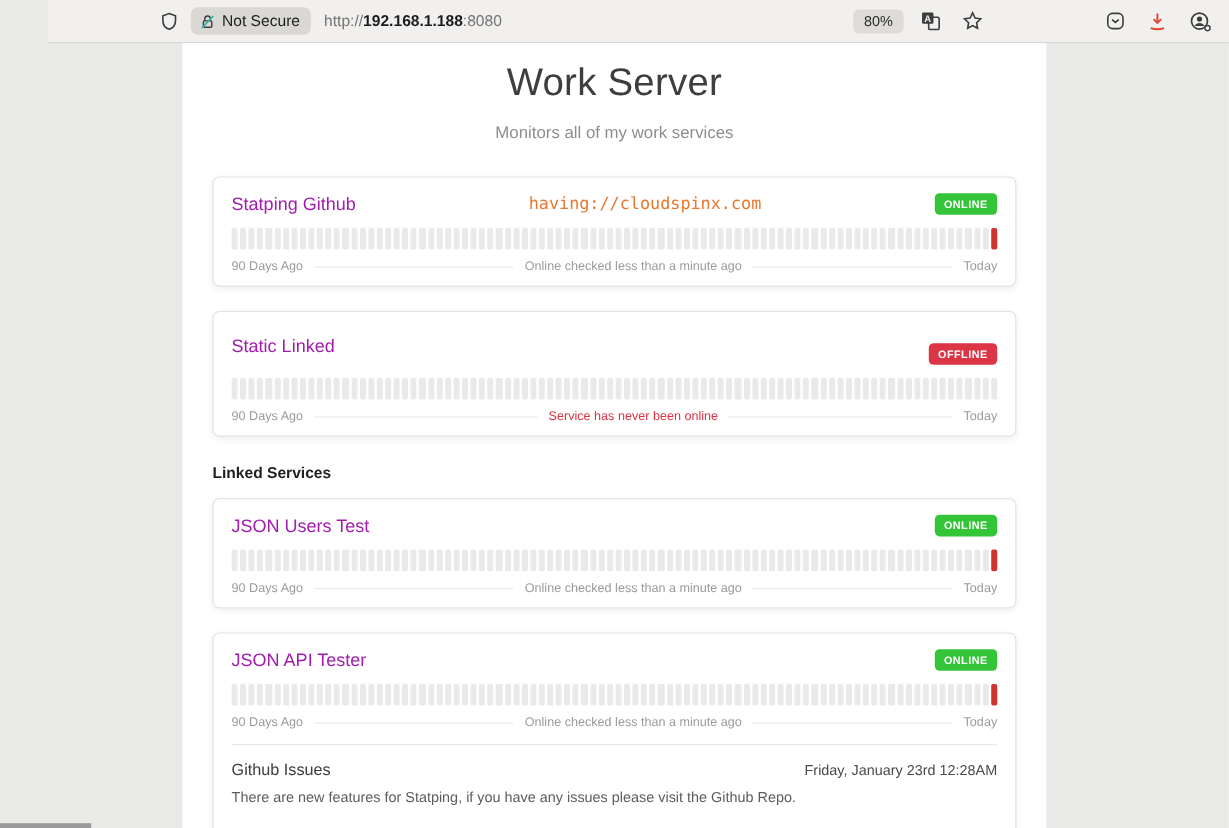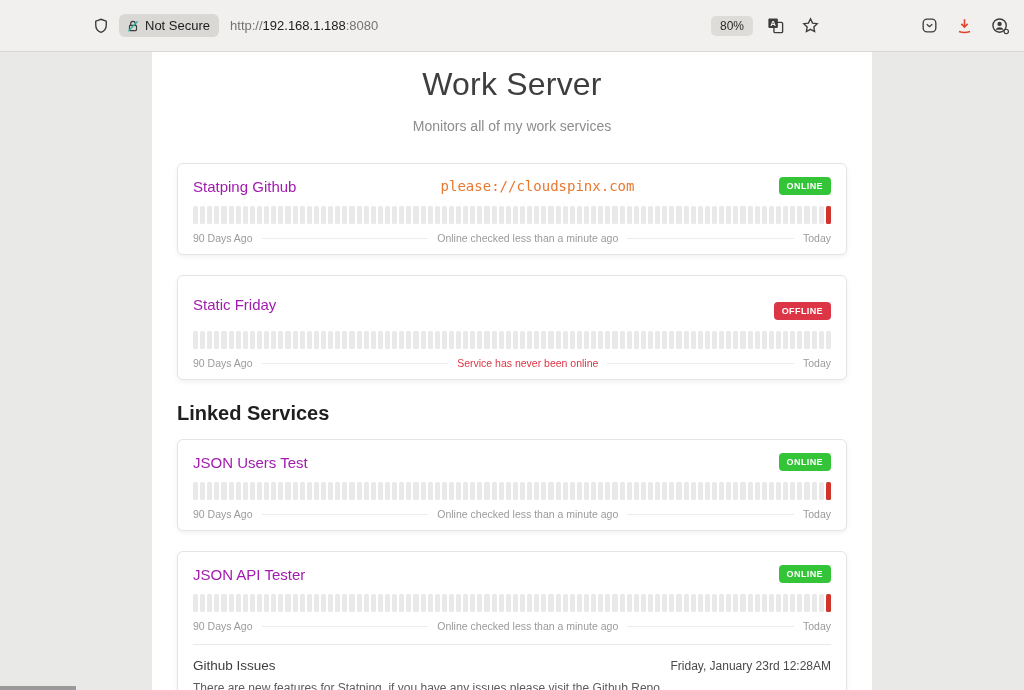--- a/index.html
+++ b/index.html
@@ -1,39 +1,39 @@
 <!DOCTYPE html>
 <html><head>
 <meta charset="utf-8">
 <style>
   * { box-sizing: border-box; margin: 0; padding: 0; }
   html,body { width:1024px; height:690px; overflow:hidden; }
   body { font-family:"Liberation Sans", sans-serif; background:#e9e9e8; position:relative; }
 
   
-  .toolbar { height:52px; background:#f1f0ee; display:flex; align-items:center;
-             padding:0 14px; border-bottom:1px solid #d8d7d5; }
+  .toolbar { height:36px; background:#f1f0ee; display:flex; align-items:center;
+             padding:0 14px; border-bottom:1px solid #d8d7d5;margin-left:40px; }
   .tb-spacer-left { width:78px; }
   .icon-btn { display:flex; align-items:center; justify-content:center; }
   .chip { background:#d9d8d5; border-radius:6px; display:flex; align-items:center;
           gap:5px; padding:4px 9px 4px 7px; margin-left:9px; font-size:13px; color:#1d1d1f; }
   .url { margin-left:11px; font-size:13px; color:#737373; white-space:nowrap; }
-  .url .host { color:#1c1c1e; font-weight:400; }
+  .url .host { color:#1c1c1e; font-weight:700; }
   .tb-flex { flex:1; }
   .zoom-chip { background:#dddcd9; border-radius:5px; font-size:12px; color:#2a2a2a;
                padding:3px 9px; margin-right:13px; }
   .tb-gap { width:16px; }
   .tb-gap-big { width:100px; }
 
   
   .page { width:720px; margin:0 auto; background:#ffffff; min-height:654px; padding-top:14px; }
   .page-title { text-align:center; font-size:32px; font-weight:500; color:#3e3e3e; letter-spacing:.2px; }
   .page-sub { text-align:center; font-size:14px; color:#8d8d8d; margin-top:15px; }
 
-  .group-heading { font-size:20px; font-weight:700; color:#1f1f1f; margin:22px 25px 14px; }
+  .group-heading { font-size:13px; font-weight:700; color:#1f1f1f; margin:22px 25px 14px; }
 
   .card { border:1px solid #e4e4e4; border-radius:6px; background:#fff; margin:0 25px 20px;
           padding:13px 15px 10px; box-shadow:0 2px 5px rgba(0,0,0,.06); }
   .card.first { margin-top:29px; }
   .svc-head { display:flex; align-items:center; }
   .svc-name { font-size:15px; color:#a21caf; flex:0 0 auto; }
   .svc-link { flex:1; text-align:center; font-family:"DejaVu Sans Mono", monospace;
               font-size:14px; color:#e8782f; text-decoration:none; }
   .badge { font-size:9px; font-weight:700; color:#fff; border-radius:4px;
            padding:4px 8px; letter-spacing:.4px; }
@@ -120,21 +120,21 @@
 </div>
 
 <div class="page">
   <div class="page-title">Work Server</div>
   <div class="page-sub">Monitors all of my work services</div>
 
   <div id="main-services">
   <div class="card first">
     <div class="svc-head">
       <span class="svc-name">Statping Github</span>
-      <a class="svc-link" href="#">please://cloudspinx.com</a>
+      <a class="svc-link" href="#">having://cloudspinx.com</a>
       <span class="badge" style="background: rgb(51, 196, 55);">ONLINE</span>
     </div>
     <div class="bars">
           <span></span>
           <span></span>
           <span></span>
           <span></span>
           <span></span>
           <span></span>
           <span></span>
@@ -226,21 +226,21 @@
       <span class="f-left">90 Days Ago</span>
       <span class="line"></span>
       <span class="f-center" style="color: rgb(155, 155, 155);">Online checked less than a minute ago</span>
       <span class="line"></span>
       <span class="f-right">Today</span>
     </div>
   </div>
 
   <div class="card">
     <div class="svc-head">
-      <span class="svc-name">Static Friday</span>
+      <span class="svc-name">Static Linked</span>
       <a class="svc-link" href="#" style="visibility: hidden;"></a>
       <span class="badge" style="background: rgb(220, 53, 69); margin-top: 13px;">OFFLINE</span>
     </div>
     <div class="bars">
           <span></span>
           <span></span>
           <span></span>
           <span></span>
           <span></span>
           <span></span>

